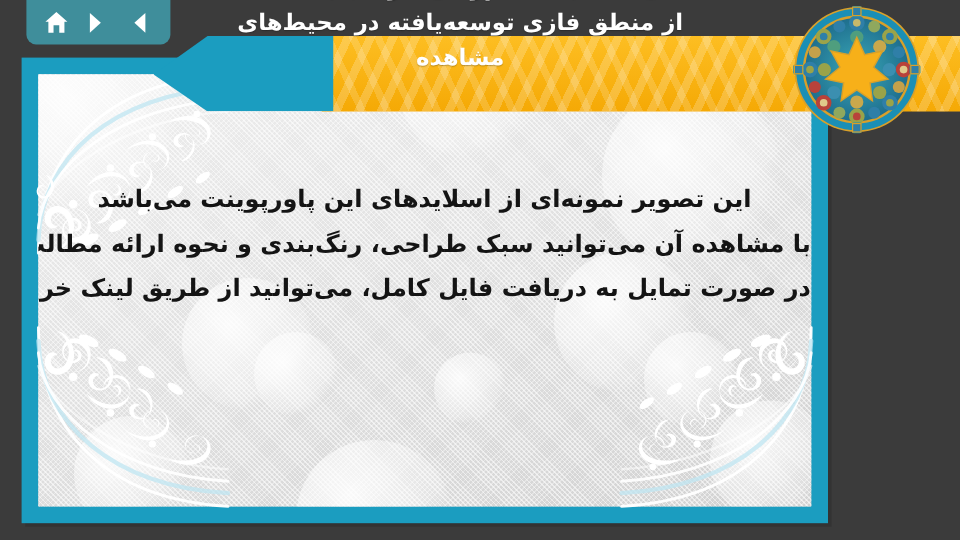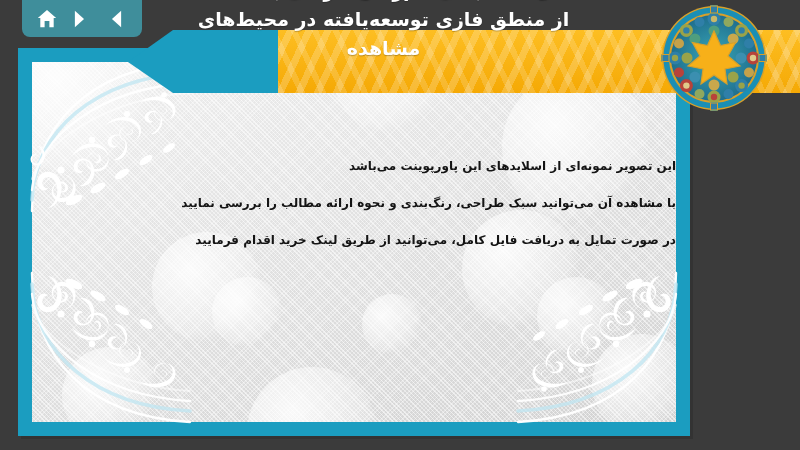--- a/index.html
+++ b/index.html
@@ -81,22 +81,22 @@
   .bokeh{position:absolute;border-radius:50%;background:radial-gradient(circle at 35% 35%,rgba(255,255,255,.85),rgba(255,255,255,.25) 62%,rgba(255,255,255,0) 72%);}
 
   .corner{position:absolute;width:190px;height:165px;pointer-events:none;}
   .corner-tl{left:0;top:0;}
   .corner-br{right:0;bottom:0;transform:rotate(180deg);}
   .corner-bl{left:0;bottom:0;transform:scaleY(-1);}
 
   
   .body-text{
     position:absolute;left:0;right:0;top:86px;
-    text-align:right;direction:rtl;color:#141414;
-    font-size:12px;line-height:37px;font-weight:700;
+    text-align:center;direction:rtl;color:#141414;
+    font-size:20px;line-height:37px;font-weight:700;
     z-index:30;
   }
   .body-text p{margin:0;white-space:nowrap;}
 </style>
 </head>
 <body>
 
 <div id="stage">
 
   <div class="frame">

